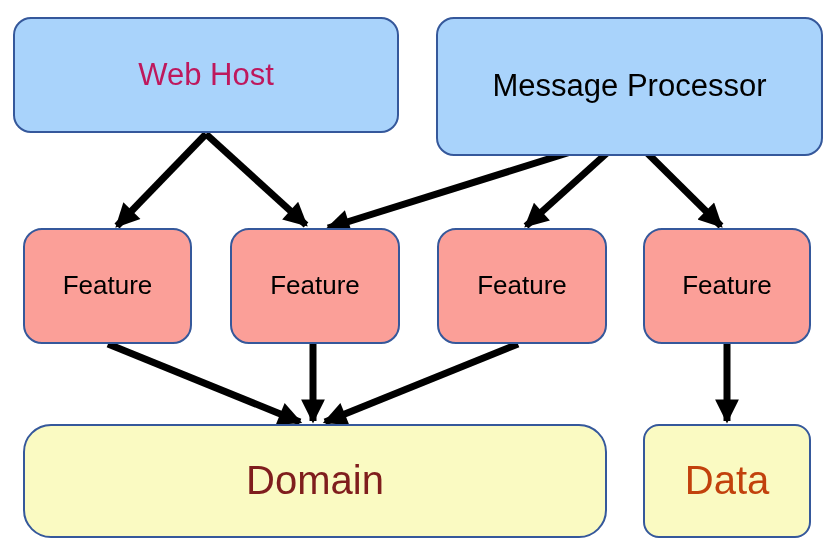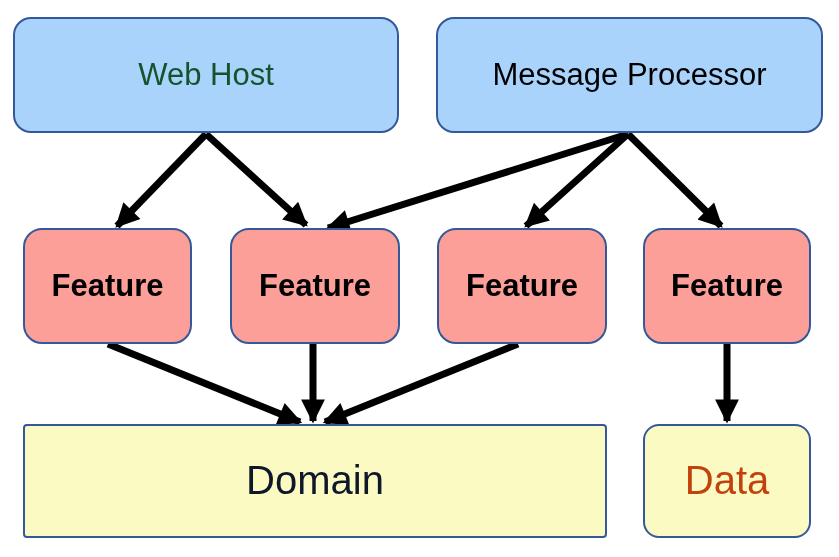--- a/index.html
+++ b/index.html
@@ -25,21 +25,21 @@
   .node {
     position: absolute;
     box-sizing: border-box;
     border: 2.5px solid #35589b; 
     display: flex;
     align-items: center;
     justify-content: center;
     color: #000000;
   }
   .node-service .node-label { font-size: 31px; }
-  .node-feature .node-label { font-size: 31px; font-weight: bold; }
+  .node-feature .node-label { font-size: 26px; }
   .node-store   .node-label { font-size: 40px; }
   .node-label {
     white-space: nowrap;
     line-height: 1;
     padding-bottom: 2px;
   }
 </style>
 </head>
 <body>
 
@@ -56,38 +56,38 @@
         <line x1="628" y1="134" x2="328" y2="228" stroke="#000000" stroke-width="7" marker-end="url(#arrowhead)"></line>
         <line x1="628" y1="134" x2="526" y2="226" stroke="#000000" stroke-width="7" marker-end="url(#arrowhead)"></line>
         <line x1="628" y1="134" x2="721" y2="226" stroke="#000000" stroke-width="7" marker-end="url(#arrowhead)"></line>
         <line x1="108" y1="344" x2="300" y2="422" stroke="#000000" stroke-width="7" marker-end="url(#arrowhead)"></line>
         <line x1="313" y1="344" x2="313" y2="421" stroke="#000000" stroke-width="7" marker-end="url(#arrowhead)"></line>
         <line x1="518" y1="344" x2="325" y2="422" stroke="#000000" stroke-width="7" marker-end="url(#arrowhead)"></line>
         <line x1="727" y1="344" x2="727" y2="421" stroke="#000000" stroke-width="7" marker-end="url(#arrowhead)"></line>
       </g>
   </svg>
   <div id="nodes-layer">
-      <div class="node node-service" style="left: 13px; top: 17px; width: 386px; height: 116px; border-radius: 18px; border-color: rgb(53, 88, 155); background: rgb(169, 211, 251); color: #14532d;">
+      <div class="node node-service" style="left: 13px; top: 17px; width: 386px; height: 116px; border-radius: 18px; border-color: rgb(53, 88, 155); background: rgb(169, 211, 251); color: #be185d;">
         <span class="node-label">Web Host</span>
       </div>
-      <div class="node node-service" style="left: 436px; top: 17px; width: 387px; height: 116px; border-radius: 18px; border-color: rgb(53, 88, 155); background: rgb(169, 211, 251); color: rgb(0, 0, 0);">
+      <div class="node node-service" style="left: 436px; top: 17px; width: 387px; height: 139px; border-radius: 18px; border-color: rgb(53, 88, 155); background: rgb(169, 211, 251); color: rgb(0, 0, 0);">
         <span class="node-label">Message Processor</span>
       </div>
       <div class="node node-feature" style="left: 23px; top: 228px; width: 169px; height: 116px; border-radius: 19px; border-color: rgb(53, 88, 155); background: rgb(251, 159, 152); color: rgb(0, 0, 0);">
         <span class="node-label">Feature</span>
       </div>
       <div class="node node-feature" style="left: 230px; top: 228px; width: 170px; height: 116px; border-radius: 19px; border-color: rgb(53, 88, 155); background: rgb(251, 159, 152); color: rgb(0, 0, 0);">
         <span class="node-label">Feature</span>
       </div>
       <div class="node node-feature" style="left: 437px; top: 228px; width: 170px; height: 116px; border-radius: 19px; border-color: rgb(53, 88, 155); background: rgb(251, 159, 152); color: rgb(0, 0, 0);">
         <span class="node-label">Feature</span>
       </div>
       <div class="node node-feature" style="left: 643px; top: 228px; width: 168px; height: 116px; border-radius: 19px; border-color: rgb(53, 88, 155); background: rgb(251, 159, 152); color: rgb(0, 0, 0);">
         <span class="node-label">Feature</span>
       </div>
-      <div class="node node-store" style="left: 23px; top: 424px; width: 584px; height: 114px; border-radius: 4px; border-color: rgb(53, 88, 155); background: rgb(250, 250, 194); color: #0f172a;">
+      <div class="node node-store" style="left: 23px; top: 424px; width: 584px; height: 114px; border-radius: 28px; border-color: rgb(53, 88, 155); background: rgb(250, 250, 194); color: #7f1d1d;">
         <span class="node-label">Domain</span>
       </div>
       <div class="node node-store" style="left: 643px; top: 424px; width: 168px; height: 114px; border-radius: 16px; border-color: rgb(53, 88, 155); background: rgb(250, 250, 194); color: #c2410c;">
         <span class="node-label">Data</span>
       </div>
     </div>
 </div>
 
 </body></html>

